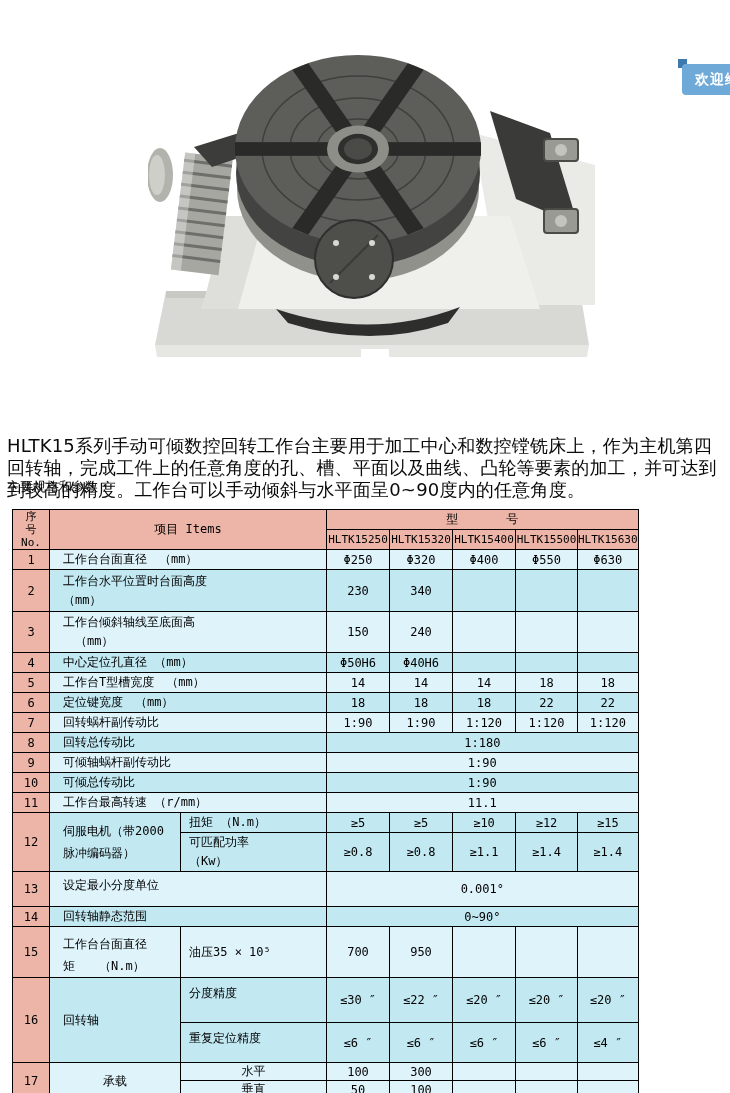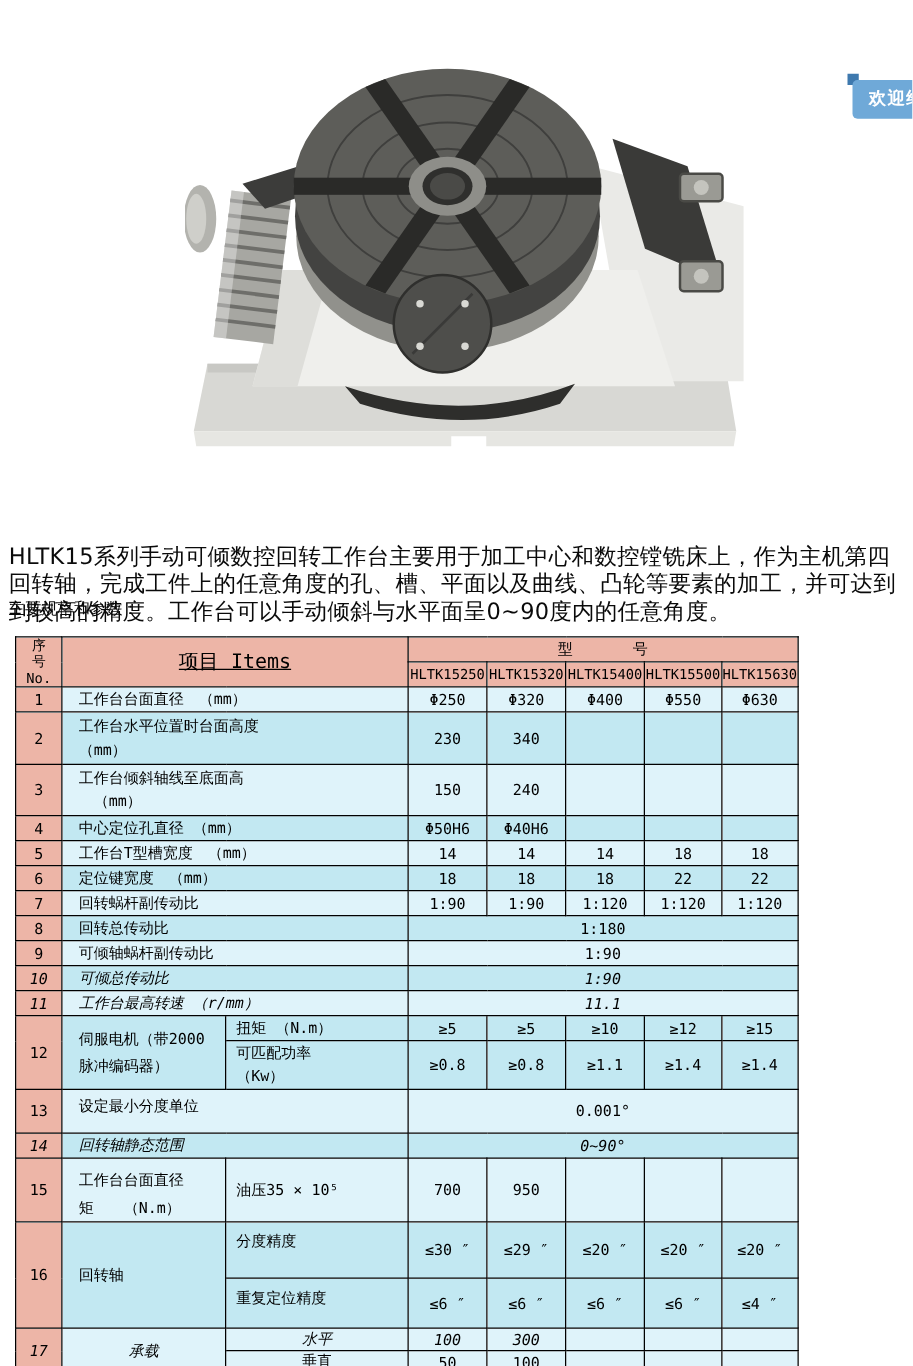--- a/index.html
+++ b/index.html
@@ -28,24 +28,24 @@
   .spec .pink{background:#edb5a7;}
   tr.light td{background:#dff3fa;}
   tr.dark td{background:#c2e8f2;}
   .spec td.no{background:#edb5a7;text-align:center;}
   .spec td.label{text-align:left;padding-left:13px;white-space:pre-line;line-height:19px;}
   .spec td.label2{text-align:left;padding-left:13px;white-space:pre-line;line-height:22px;vertical-align:middle;}
   .spec td.sublabel{text-align:left;padding-left:8px;white-space:pre-line;line-height:19px;vertical-align:middle;}
   .spec td.subcenter{text-align:center;}
   .spec td.val{text-align:center;}
   .spec td.hno{text-align:center;font-size:11px;line-height:13px;white-space:pre-line;vertical-align:middle;}
-  .spec td.hitems{text-align:center;font-size:16px;text-decoration:underline;}
+  .spec td.hitems{text-align:center;font-size:12px;}
   .spec td.hgroup{text-align:center;font-size:12px;white-space:pre;}
   .spec td.hmodel{text-align:center;font-size:11px;}
-  tr.rh20{height:20px;} tr.rh18{height:18px;} tr.rh17{height:17px;font-style:italic;}
+  tr.rh20{height:20px;} tr.rh18{height:18px;} tr.rh17{height:17px;}
   tr.rh42{height:42px;} tr.rh41{height:41px;} tr.rh35{height:35px;}
   tr.rh58{height:48px;} tr.rh45{height:45px;} tr.rh40{height:40px;}
 </style>
 </head>
 <body>
 
 <div id="page">
 
   <div class="photo">
     <svg width="447" height="309" viewBox="0 0 447 309">
@@ -297,21 +297,21 @@
       <td class="val"></td>
       <td class="val"></td>
       <td class="val"></td>
     </tr>
 
     <tr class="dark rh45">
       <td class="no" rowspan="2">16</td>
       <td class="label2" rowspan="2">回转轴</td>
       <td class="sublabel" style="vertical-align:top;padding-top:6px;">分度精度</td>
       <td class="val">≤30 ″</td>
-      <td class="val">≤29 ″</td>
+      <td class="val">≤22 ″</td>
       <td class="val">≤20 ″</td>
       <td class="val">≤20 ″</td>
       <td class="val">≤20 ″</td>
     </tr>
     <tr class="dark rh40">
       <td class="sublabel" style="vertical-align:top;padding-top:6px;">重复定位精度</td>
       <td class="val">≤6 ″</td>
       <td class="val">≤6 ″</td>
       <td class="val">≤6 ″</td>
       <td class="val">≤6 ″</td>

